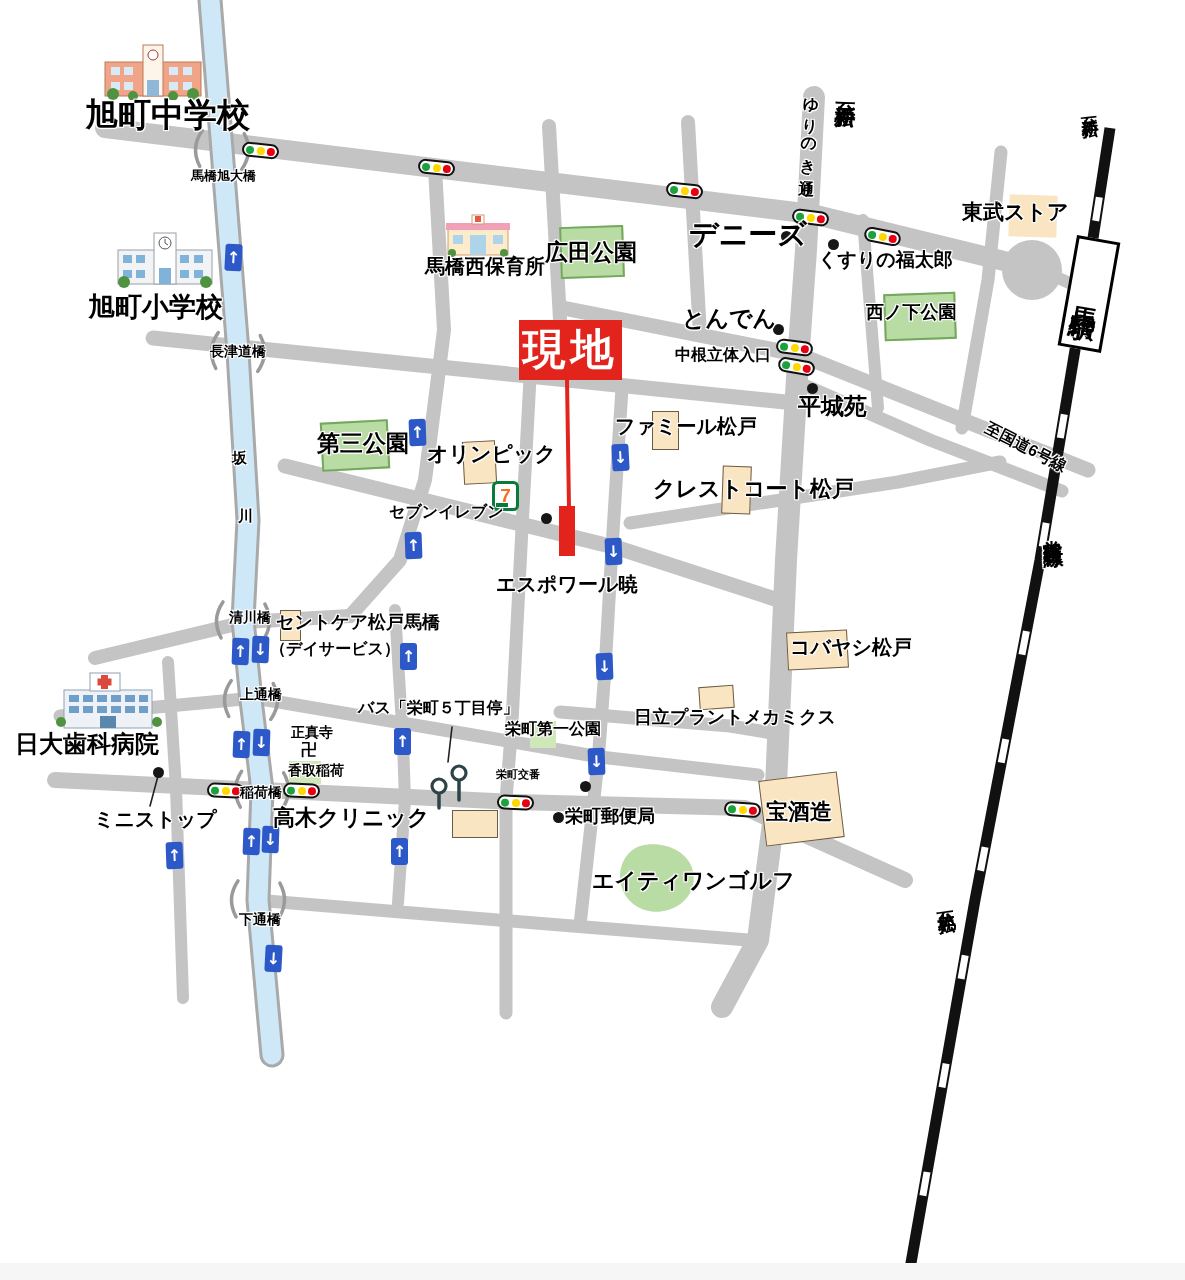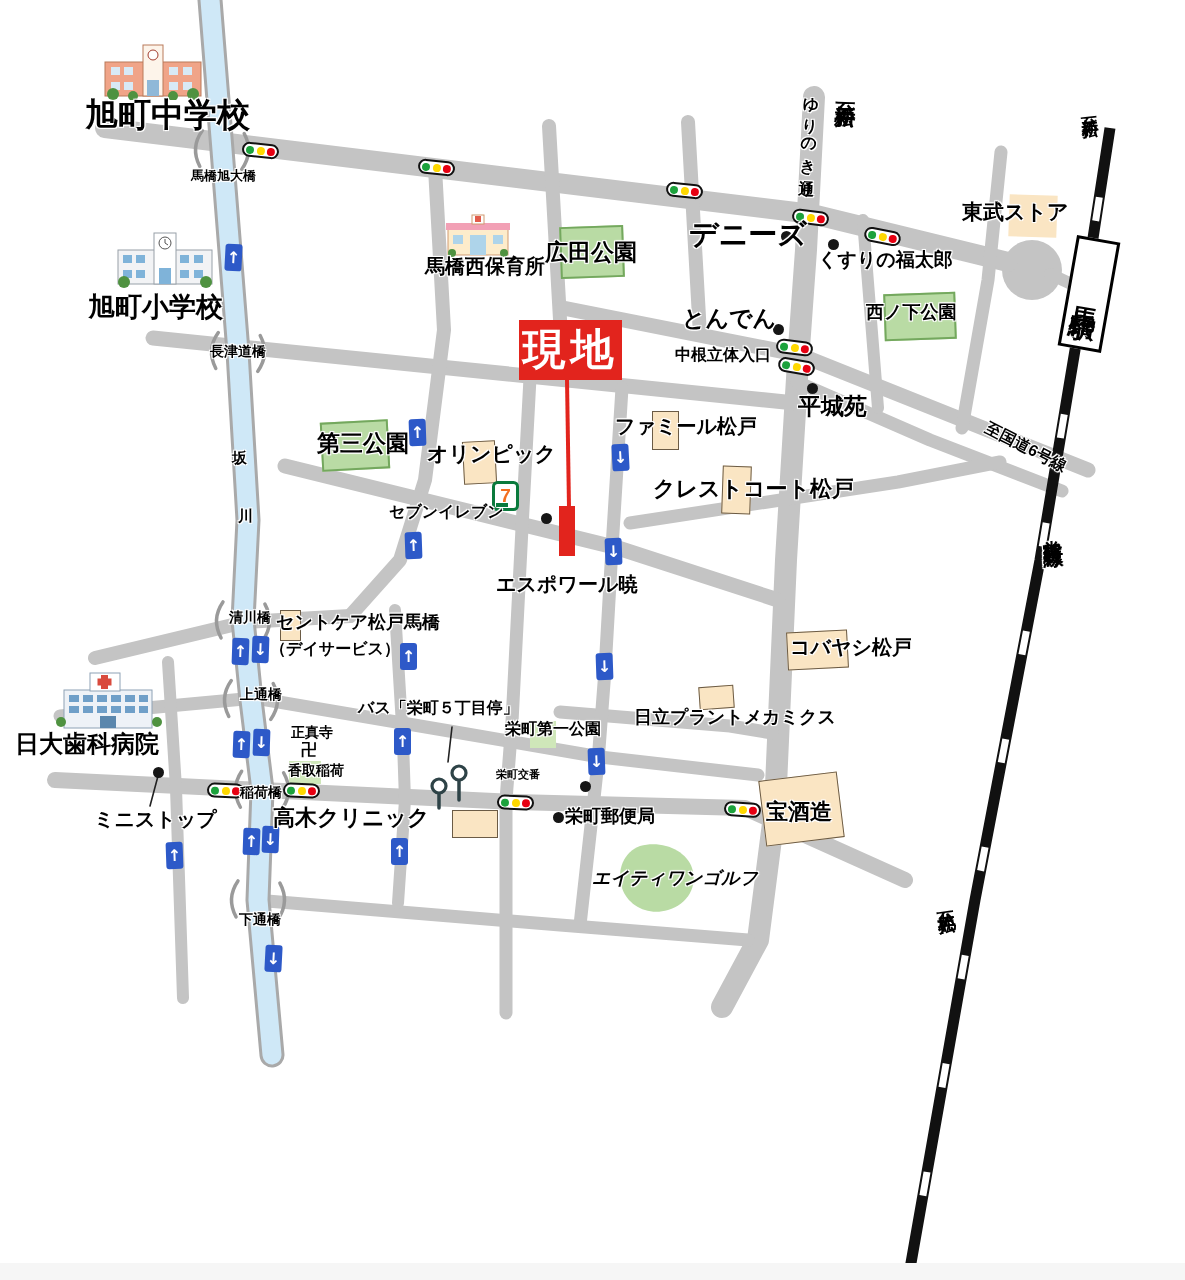--- a/index.html
+++ b/index.html
@@ -239,21 +239,21 @@
       <div class="lbl" style="font-size: 14px; left: 288px; top: 763px;">香取稲荷</div>
       <div class="lbl" style="font-size: 16px; left: 358px; top: 700px;">バス「栄町５丁目停」</div>
       <div class="lbl" style="font-size: 16px; left: 505px; top: 721px;">栄町第一公園</div>
       <div class="lbl" style="font-size: 24px; left: 15px; top: 731px;">日大歯科病院</div>
       <div class="lbl" style="font-size: 20px; left: 94px; top: 809px;">ミニストップ</div>
       <div class="lbl" style="font-size: 14px; left: 240px; top: 785px;">稲荷橋</div>
       <div class="lbl" style="font-size: 22px; left: 273px; top: 806px;">高木クリニック</div>
       <div class="lbl" style="font-size: 11px; left: 496px; top: 769px;">栄町交番</div>
       <div class="lbl" style="font-size: 18px; left: 565px; top: 807px;">栄町郵便局</div>
       <div class="lbl" style="font-size: 22px; left: 766px; top: 800px;">宝酒造</div>
-      <div class="lbl" style="font-size: 18px; left: 592px; top: 869px; font-style: italic;">エイティワンゴルフ</div>
+      <div class="lbl" style="font-size: 22px; left: 592px; top: 869px;">エイティワンゴルフ</div>
       <div class="lbl" style="font-size: 15px; left: 232px; top: 450px;">坂</div>
       <div class="lbl" style="font-size: 15px; left: 238px; top: 508px;">川</div>
       <div class="lbl" style="font-size: 14px; left: 239px; top: 912px;">下通橋</div>
       <div class="lbl v" style="font-size: 18px; left: 933px; top: 898px; transform: rotate(-8deg);">至北松戸</div>
       <div class="lbl v" style="font-size: 17px; left: 1078px; top: 104px; transform: rotate(-6deg);">至新松戸</div>
       <div class="light" style="left: 242px; top: 143px; transform: rotate(6deg);">
         <i class="g"></i>
         <i class="y"></i>
         <i class="r"></i>
       </div>

